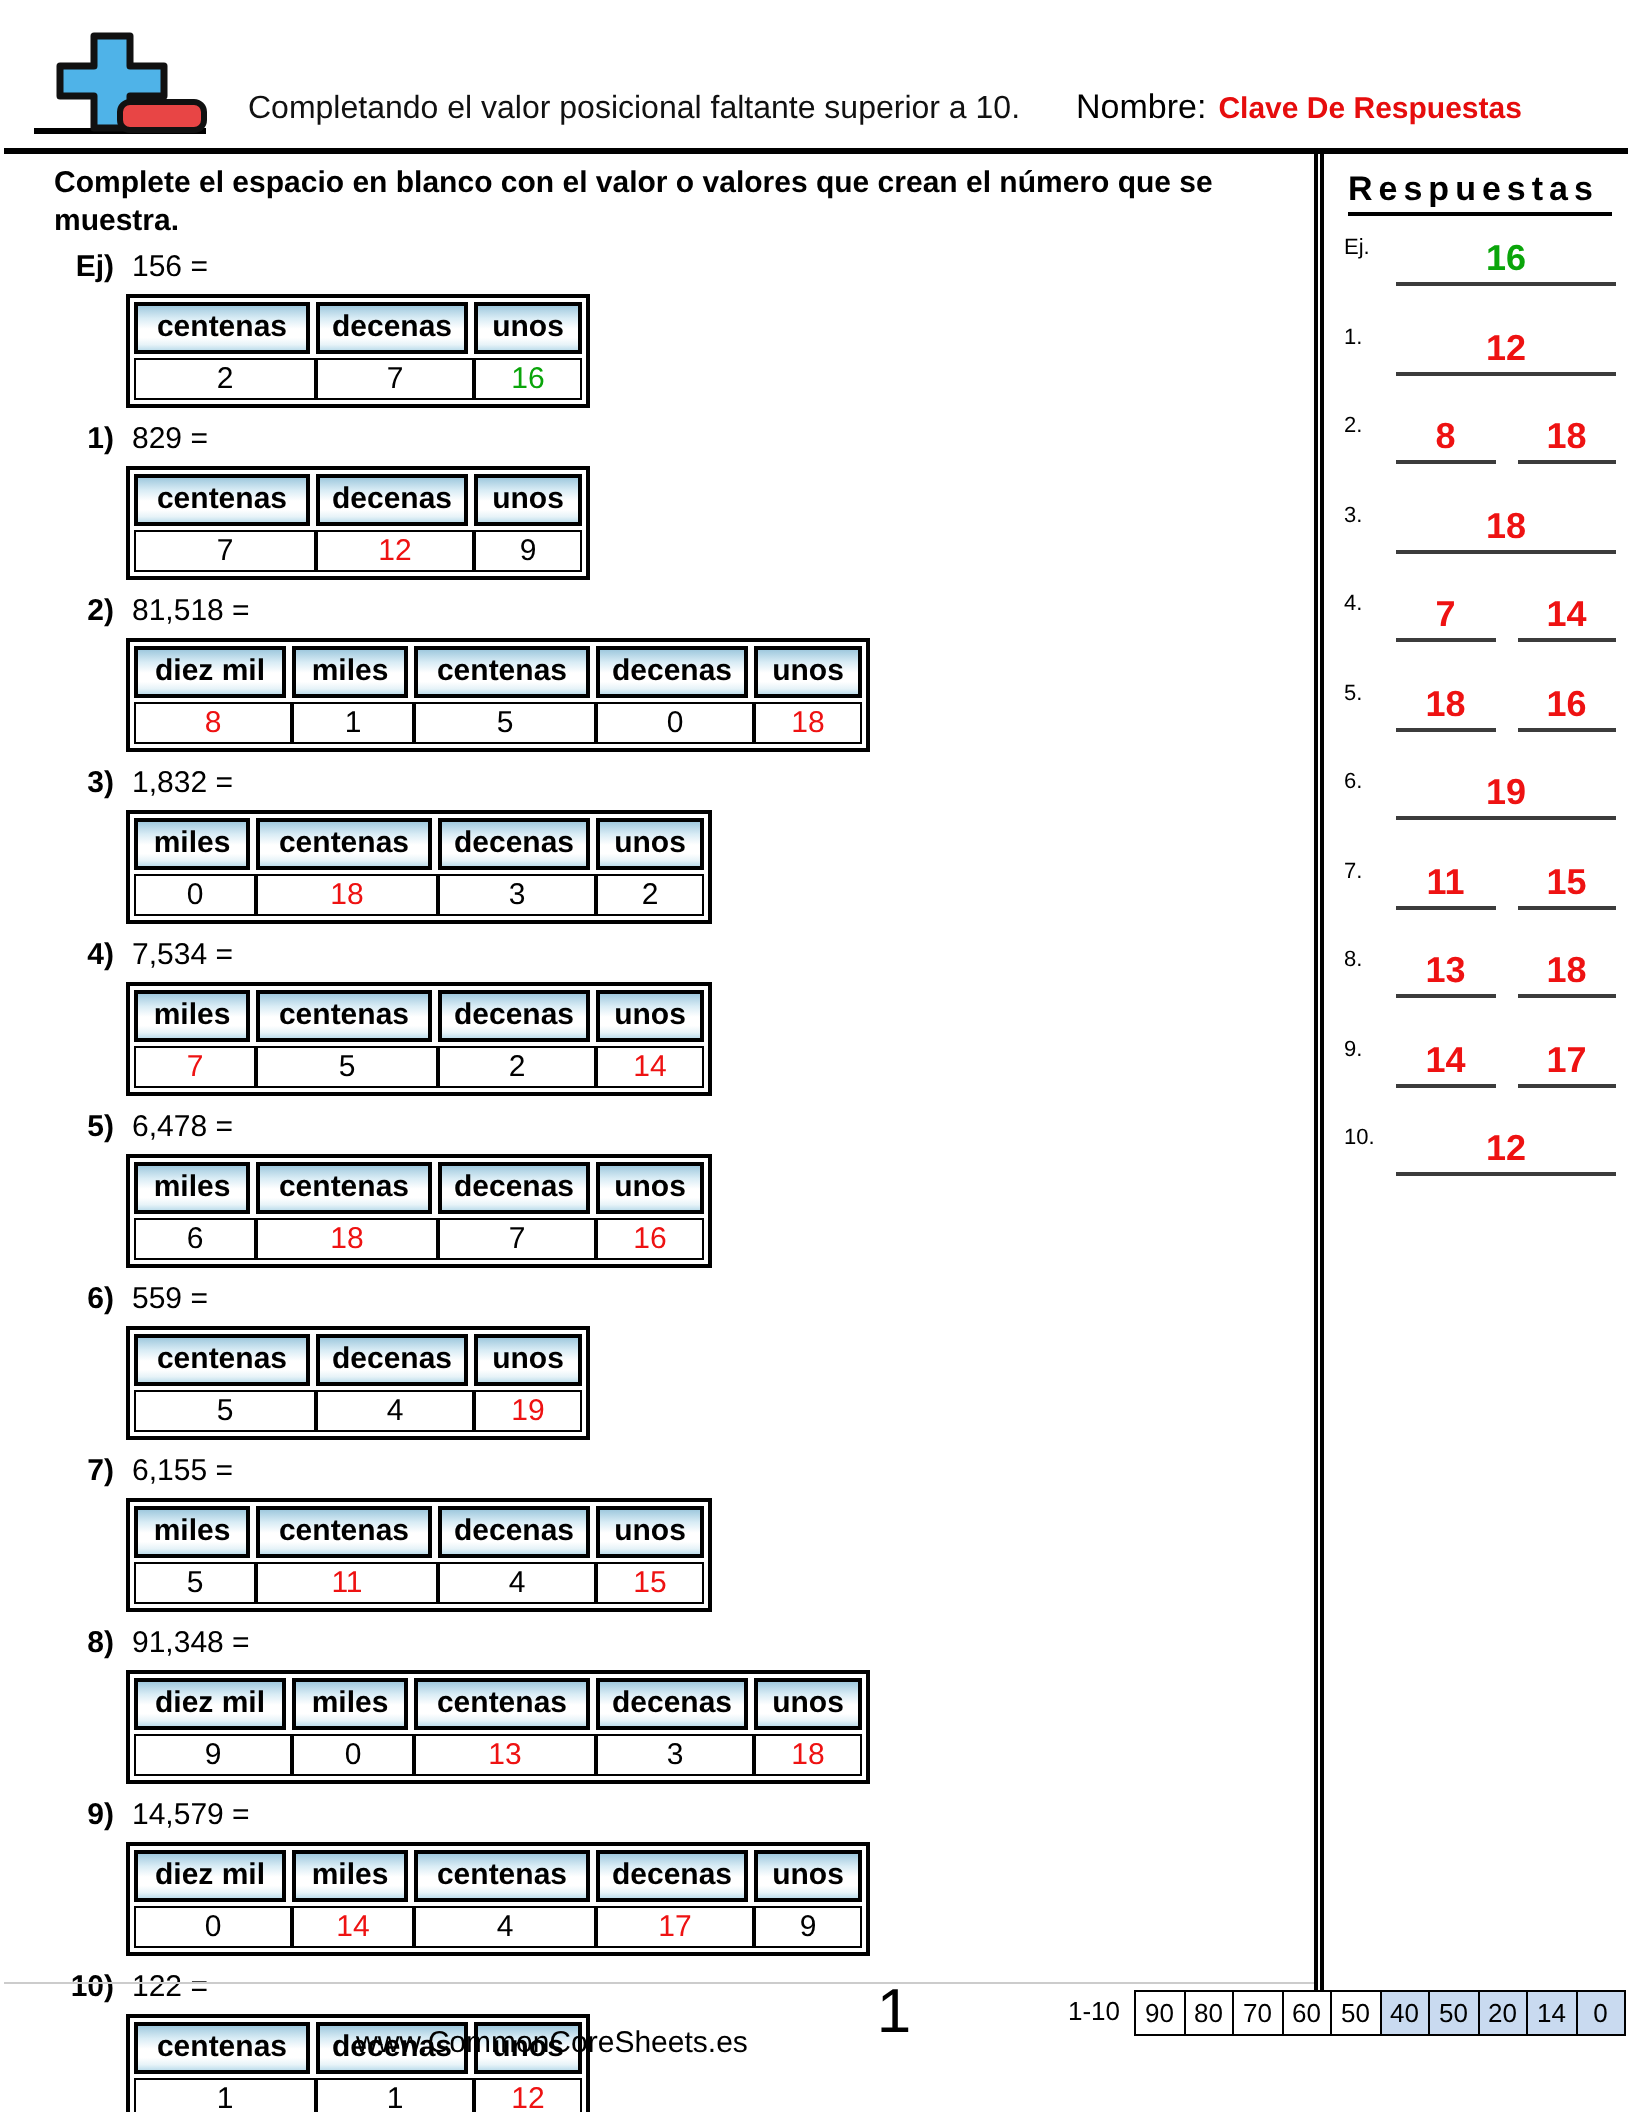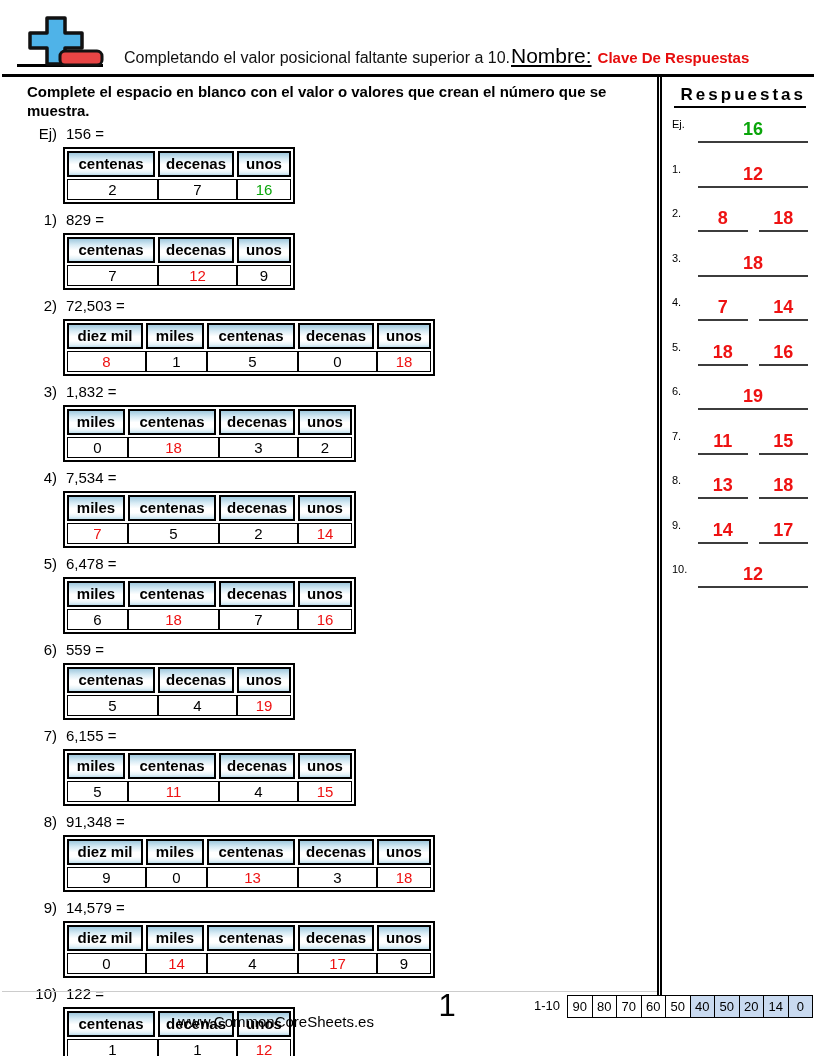--- a/index.html
+++ b/index.html
@@ -6,43 +6,43 @@
   html,body { background:#ffffff; }
   body { font-family:"Liberation Sans", sans-serif; color:#000; }
   .page { position:relative; width:812px; height:1056px; background:#fff; margin:0 auto; overflow:hidden; }
 
   
   .hdr { position:absolute; left:0; top:0; width:816px; height:74px; }
   .logo { position:absolute; left:14px; top:12px; }
   .hdr-line { position:absolute; left:0; top:74px; width:816px; height:3px; background:#000; }
   .title-row { position:absolute; left:122px; top:44px; width:690px; display:flex; align-items:baseline; white-space:nowrap; }
   .ws-title { font-size:16px; color:#111; }
-  .name-label { font-size:21px; margin-left:1px;text-decoration:underline; }
+  .name-label { font-size:17px; margin-left:28px; }
   .name-value { font-size:15px; font-weight:bold; color:#e60d0d; margin-left:6px; }
 
   
   .main { position:absolute; left:25px; top:82px; width:612px; }
   .instructions { font-size:15px; font-weight:bold; line-height:19px; width:600px; margin-bottom:5px; }
   .problem { margin-bottom:7px; }
   .prob-head { display:flex; align-items:baseline; height:19px; }
-  .prob-label { display:inline-block; width:30px; text-align:right; font-weight:normal; font-size:15px; }
+  .prob-label { display:inline-block; width:30px; text-align:right; font-weight:bold; font-size:15px; }
   .prob-number { font-size:15px; margin-left:9px; }
   .pv-table { display:inline-block; border:2px solid #000; background:#fff; padding:2px; margin:3px 0 0 36px; }
   .pv-hrow { display:flex; gap:3px; margin-bottom:2px; }
   .pv-vrow { display:flex; }
   .pv-h { border:2px solid #000; height:26px; line-height:22px; text-align:center; font-weight:bold; font-size:15px;
           background:linear-gradient(180deg,#a0c9de 0%,#d9ecf5 28%,#ffffff 52%,#ffffff 72%,#e7f3f8 88%,#bfdeec 100%); }
   .pv-v { border:1px solid #000; height:21px; line-height:19px; text-align:center; font-size:15px; background:#fff; }
   .v-red { color:#ee1212; }
   .v-green { color:#0aa50a; }
   .v-black { color:#000; }
 
   
   .sidebar { position:absolute; left:655px; top:77px; width:161px; height:918px; border-left:5px double #000; padding:6px 4px 0 10px; }
-  .ans-title { display:block; text-align:right; font-weight:bold; font-size:17px; letter-spacing:3px;
+  .ans-title { display:block; text-align:left; font-weight:bold; font-size:17px; letter-spacing:3px;
                border-bottom:2px solid #000; padding-bottom:1px; margin:2px 8px 10px 2px; }
   .ans-row { display:flex; align-items:flex-start; height:44.5px; }
   .ans-label { width:26px; font-size:11px; padding-bottom:1px; }
   .ans-blanks { width:110px; display:flex; gap:11px; }
   .ans-blank { flex:1; border-bottom:2px solid #3c3c3c; text-align:center; font-weight:bold; font-size:18px; line-height:22px; padding-bottom:1px; }
   .a-red { color:#ee1212; } .a-green { color:#0aa50a; }
 
   
   .cut-line { position:absolute; left:0; top:991px; width:655px; border-top:1px solid #cccccc; }
   .brand-box { position:absolute; left:30px; top:994px; width:138px; height:39px; background:#000; border-radius:2px; }
@@ -98,21 +98,21 @@
               <div class="pv-h" style="width: 88px;">centenas</div>
               <div class="pv-h" style="width: 76px;">decenas</div>
               <div class="pv-h" style="width: 54px;">unos</div>
             </div><div class="pv-vrow">
               <div class="pv-v v-black" style="width: 91px;">7</div>
               <div class="pv-v v-red" style="width: 79px;">12</div>
               <div class="pv-v v-black" style="width: 54px;">9</div>
             </div></div></div>
         <div class="problem"><div class="prob-head">
             <span class="prob-label">2)</span>
-            <span class="prob-number">72,503 =</span>
+            <span class="prob-number">81,518 =</span>
           </div><div class="pv-table"><div class="pv-hrow">
               <div class="pv-h" style="width: 76px;">diez mil</div>
               <div class="pv-h" style="width: 58px;">miles</div>
               <div class="pv-h" style="width: 88px;">centenas</div>
               <div class="pv-h" style="width: 76px;">decenas</div>
               <div class="pv-h" style="width: 54px;">unos</div>
             </div><div class="pv-vrow">
               <div class="pv-v v-red" style="width: 79px;">8</div>
               <div class="pv-v v-black" style="width: 61px;">1</div>
               <div class="pv-v v-black" style="width: 91px;">5</div>

